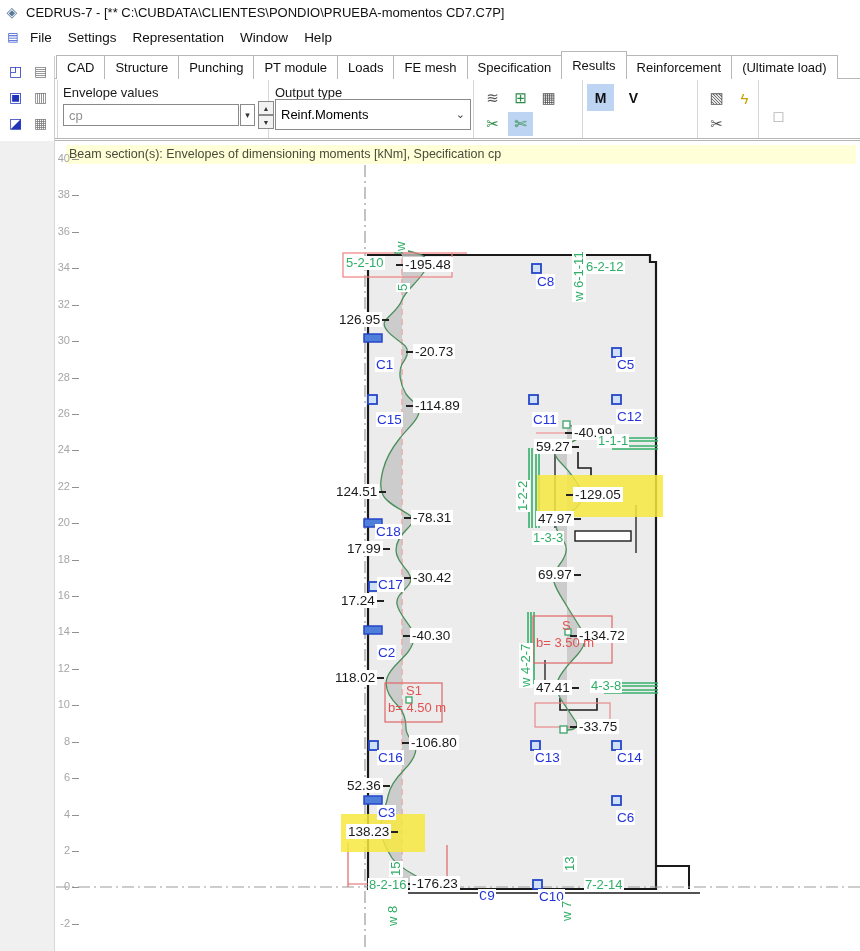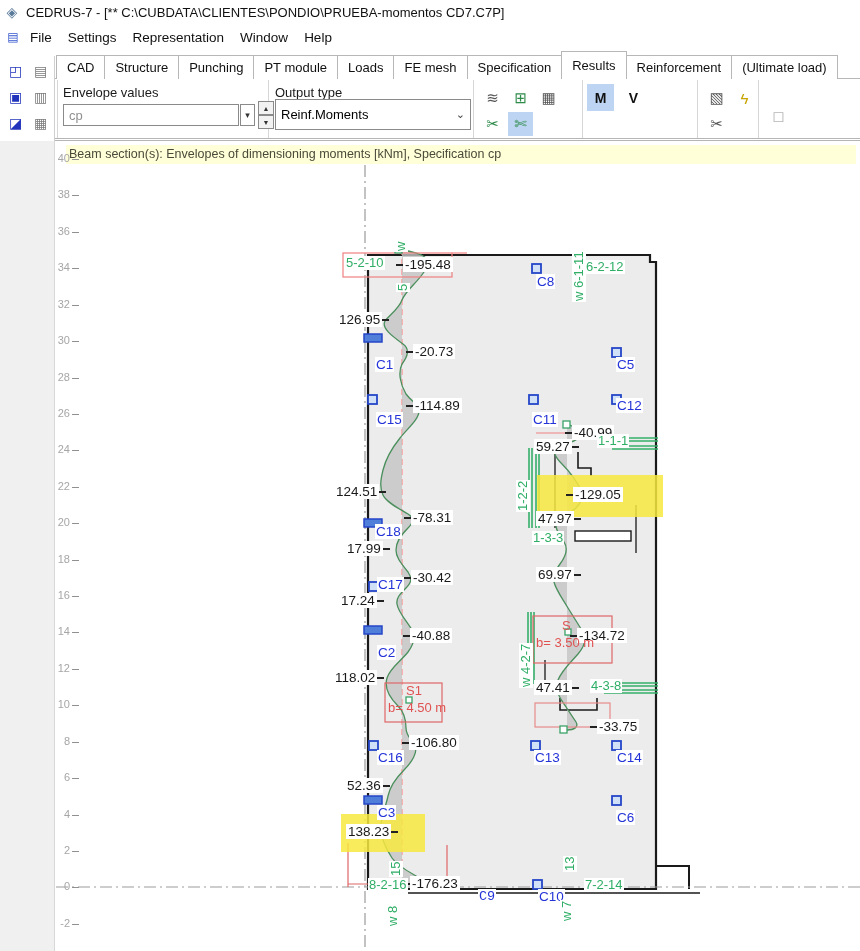--- a/index.html
+++ b/index.html
@@ -336,43 +336,43 @@
 
   <div class="mlabel neg" style="position: absolute; left: 403px; top: 257px;">-195.48</div>
       <div class="mlabel pos" style="position: absolute; left: 337px; top: 312px;">126.95</div>
       <div class="mlabel neg" style="position: absolute; left: 413px; top: 344px;">-20.73</div>
       <div class="mlabel neg" style="position: absolute; left: 413px; top: 398px;">-114.89</div>
       <div class="mlabel pos" style="position: absolute; left: 334px; top: 484px;">124.51</div>
       <div class="mlabel neg" style="position: absolute; left: 411px; top: 510px;">-78.31</div>
       <div class="mlabel pos" style="position: absolute; left: 345px; top: 541px;">17.99</div>
       <div class="mlabel neg" style="position: absolute; left: 411px; top: 570px;">-30.42</div>
       <div class="mlabel pos" style="position: absolute; left: 339px; top: 593px;">17.24</div>
-      <div class="mlabel neg" style="position: absolute; left: 410px; top: 628px;">-40.88</div>
+      <div class="mlabel neg" style="position: absolute; left: 410px; top: 628px;">-40.30</div>
       <div class="mlabel pos" style="position: absolute; left: 333px; top: 670px;">118.02</div>
       <div class="mlabel neg" style="position: absolute; left: 409px; top: 735px;">-106.80</div>
       <div class="mlabel pos" style="position: absolute; left: 345px; top: 778px;">52.36</div>
       <div class="mlabel pos" style="position: absolute; left: 346px; top: 824px;">138.23</div>
       <div class="mlabel neg" style="position: absolute; left: 410px; top: 876px;">-176.23</div>
       <div class="mlabel neg" style="position: absolute; left: 572px; top: 425px;">-40.99</div>
       <div class="mlabel pos" style="position: absolute; left: 534px; top: 439px;">59.27</div>
       <div class="mlabel neg" style="position: absolute; left: 573px; top: 487px;">-129.05</div>
       <div class="mlabel pos" style="position: absolute; left: 536px; top: 511px;">47.97</div>
       <div class="mlabel pos" style="position: absolute; left: 536px; top: 567px;">69.97</div>
       <div class="mlabel neg" style="position: absolute; left: 577px; top: 628px;">-134.72</div>
       <div class="mlabel pos" style="position: absolute; left: 534px; top: 680px;">47.41</div>
-      <div class="mlabel neg" style="position: absolute; left: 597px; top: 719px;">-33.75</div>
+      <div class="mlabel neg" style="position: absolute; left: 577px; top: 719px;">-33.75</div>
     </div>
   <div>
 
   <div class="clabel" style="position: absolute; left: 536px; top: 274px;">C8</div>
       <div class="clabel" style="position: absolute; left: 616px; top: 357px;">C5</div>
       <div class="clabel" style="position: absolute; left: 375px; top: 357px;">C1</div>
       <div class="clabel" style="position: absolute; left: 376px; top: 412px;">C15</div>
       <div class="clabel" style="position: absolute; left: 532px; top: 412px;">C11</div>
-      <div class="clabel" style="position: absolute; left: 616px; top: 398px;">C12</div>
+      <div class="clabel" style="position: absolute; left: 616px; top: 409px;">C12</div>
       <div class="clabel" style="position: absolute; left: 375px; top: 524px;">C18</div>
       <div class="clabel" style="position: absolute; left: 377px; top: 577px;">C17</div>
       <div class="clabel" style="position: absolute; left: 377px; top: 645px;">C2</div>
       <div class="clabel" style="position: absolute; left: 377px; top: 750px;">C16</div>
       <div class="clabel" style="position: absolute; left: 534px; top: 750px;">C13</div>
       <div class="clabel" style="position: absolute; left: 616px; top: 750px;">C14</div>
       <div class="clabel" style="position: absolute; left: 377px; top: 805px;">C3</div>
       <div class="clabel" style="position: absolute; left: 616px; top: 810px;">C6</div>
       <div class="clabel" style="position: absolute; left: 478px; top: 889px; font-family: Liberation Mono, monospace;">C9</div>
       <div class="clabel" style="position: absolute; left: 538px; top: 889px;">C10</div>

